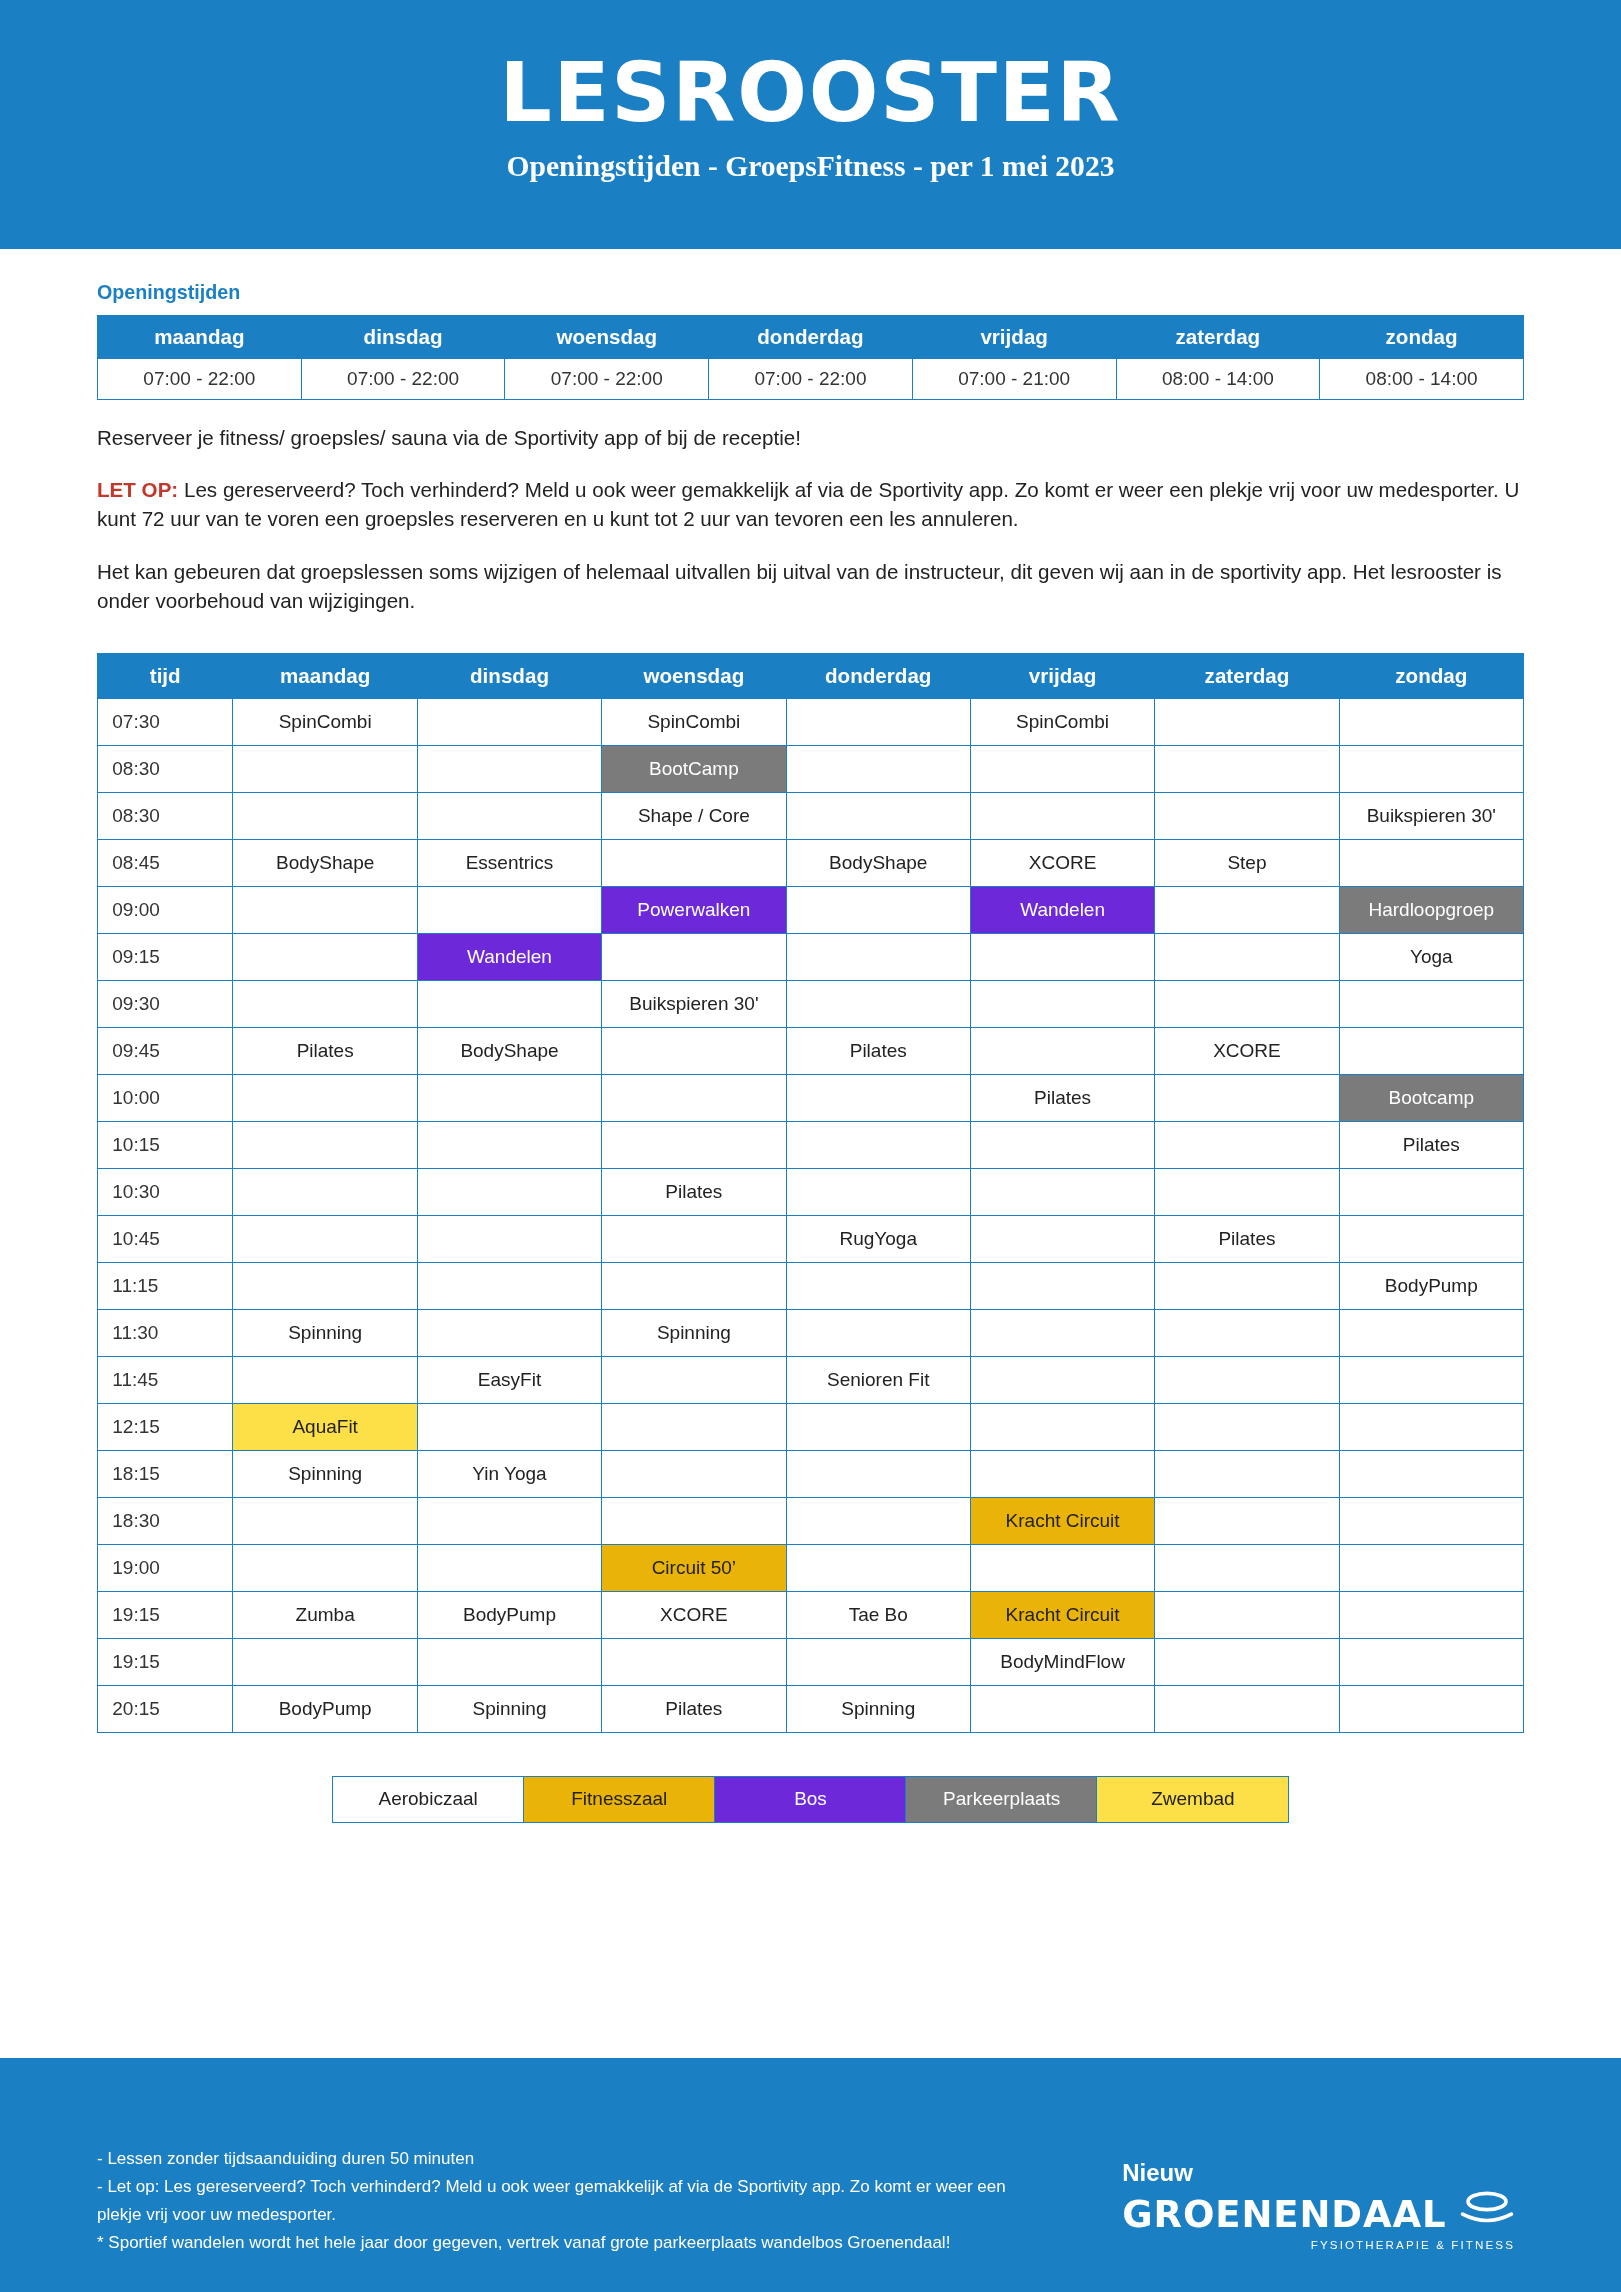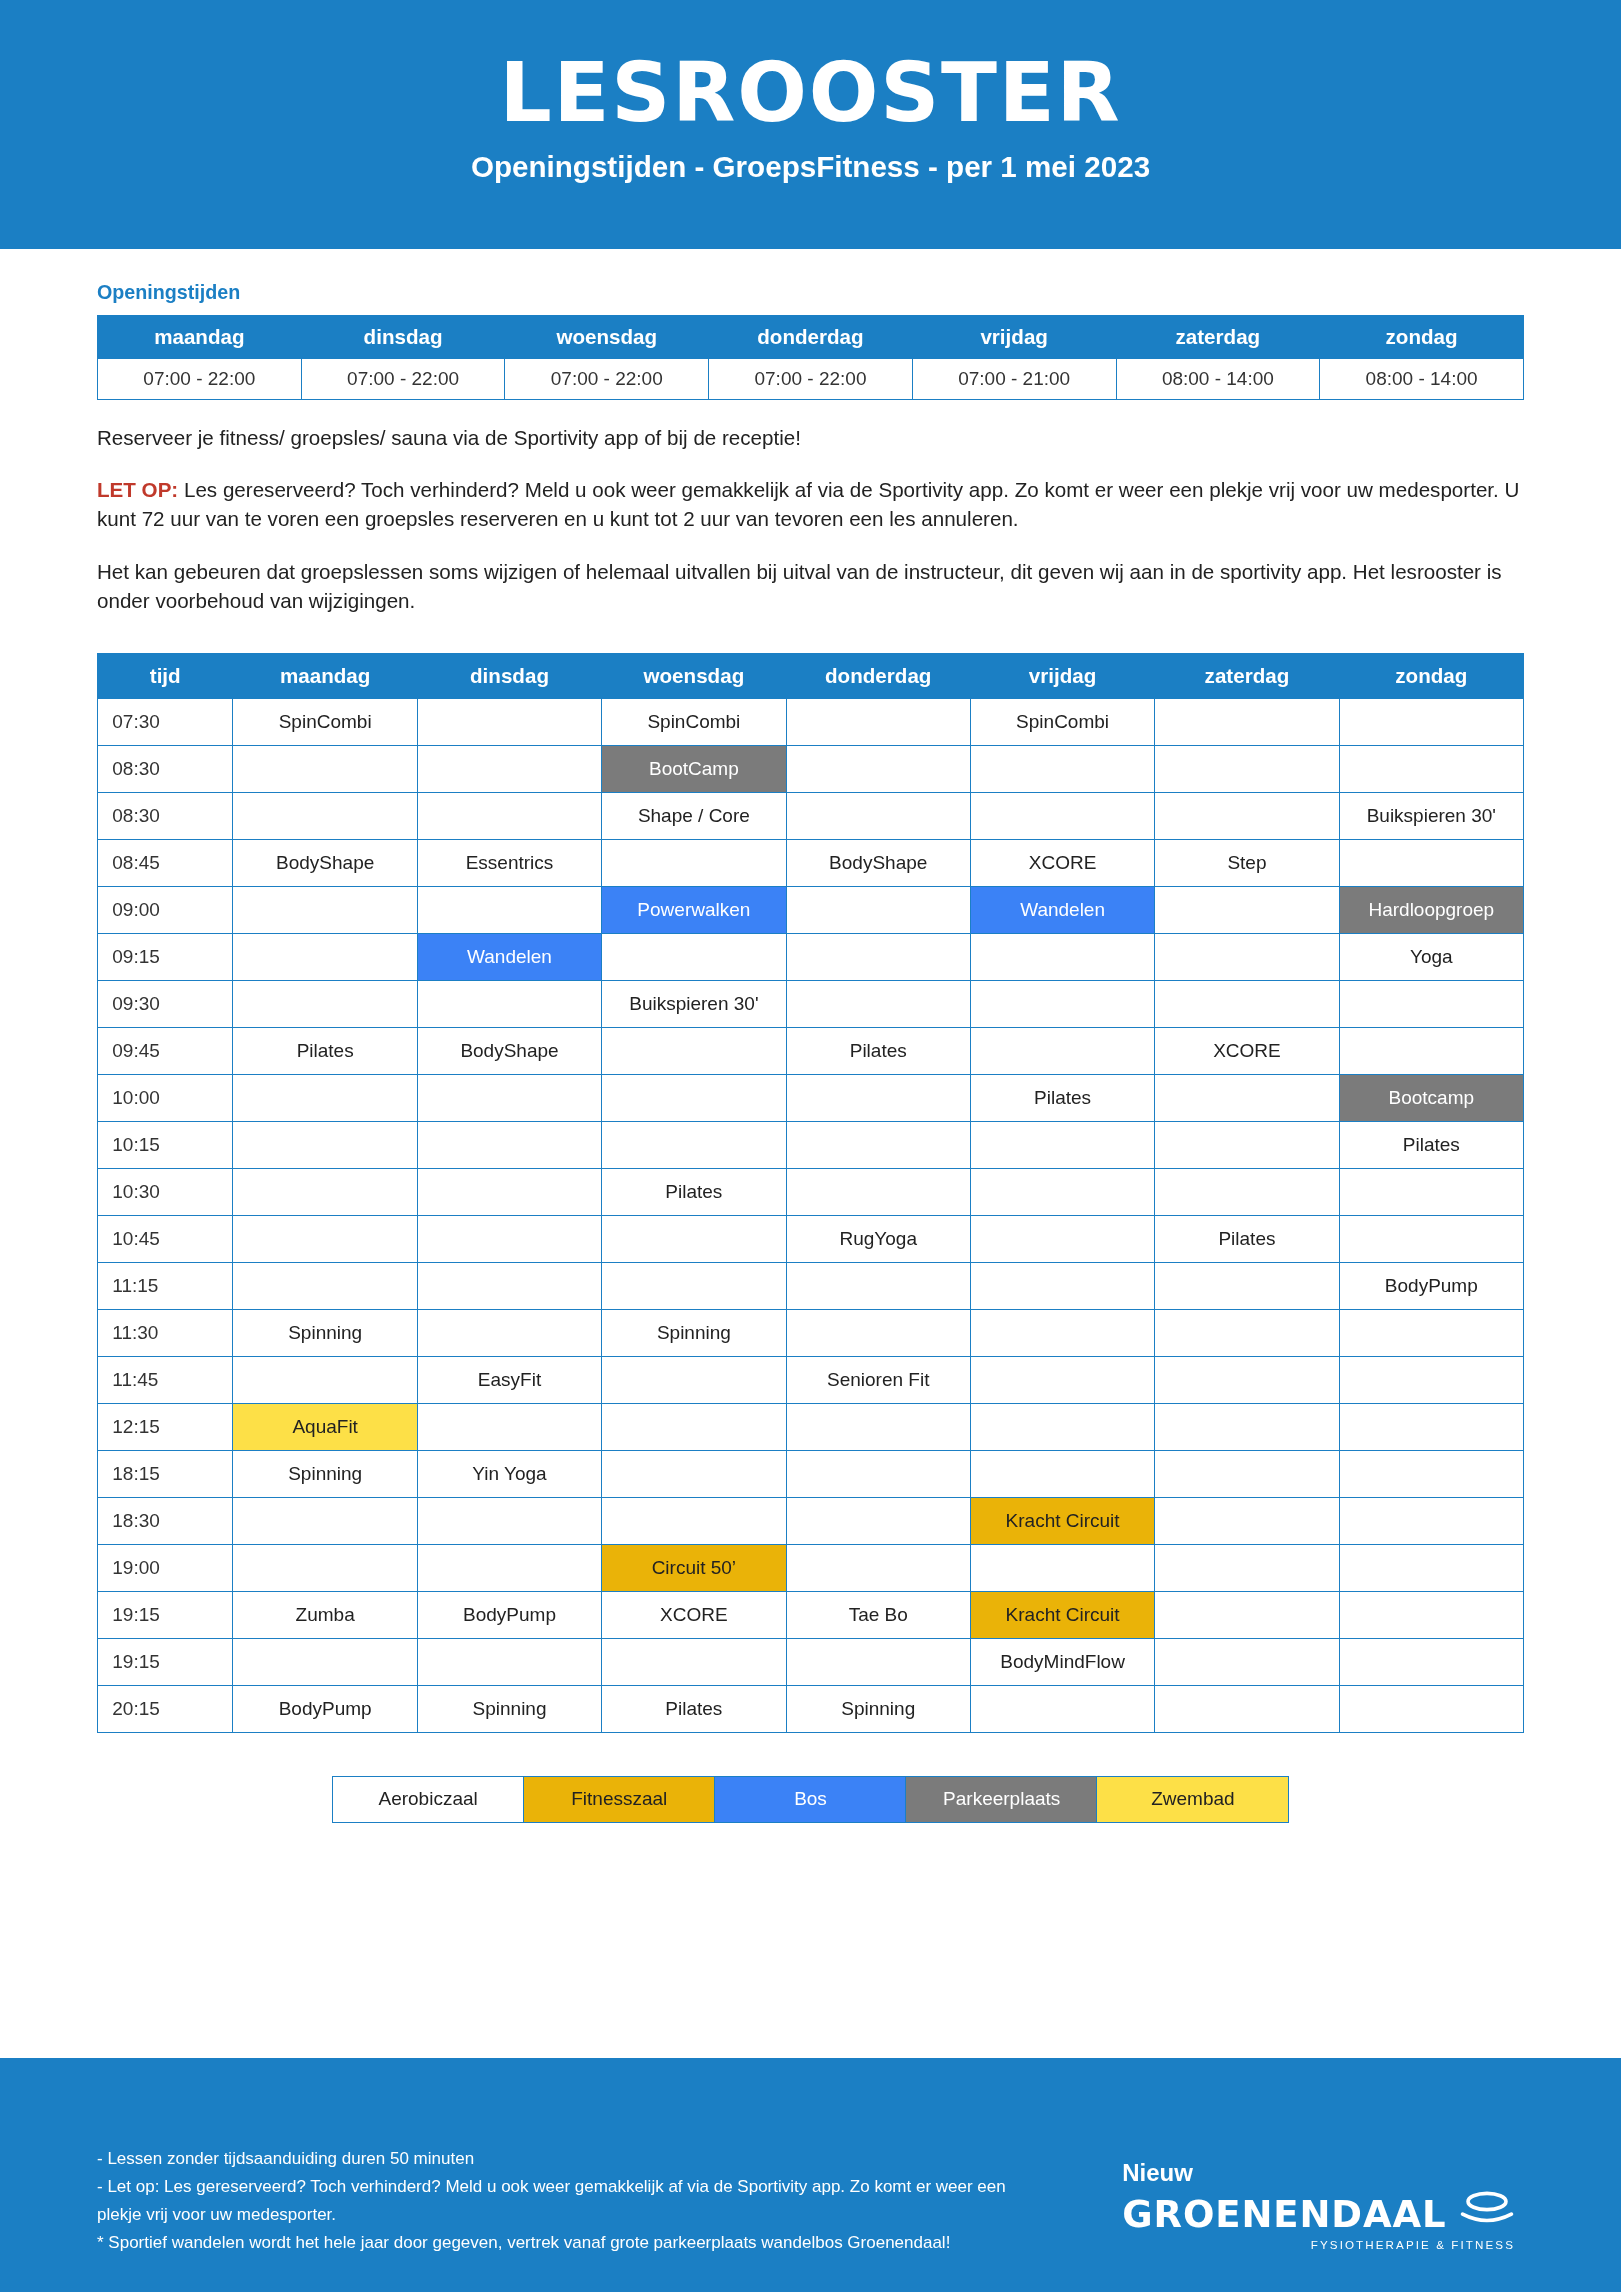--- a/index.html
+++ b/index.html
@@ -45,21 +45,21 @@
     font-weight: bold;
     color: #ffffff;
     line-height: 1.0;
     font-family: "DejaVu Sans", sans-serif;
   }
   .header h2 {
     margin: 16px 0 14px 0;
     font-size: 29.6px;
     font-weight: bold;
     color: #ffffff;
-    font-family: Liberation Sans, sans-serif;
+    font-family: Liberation Serif, serif;
   }
 
   
   .content {
     position: absolute;
     left: 97px;
     right: 97px;
     top: 0;
     padding-top: 32px;
   }
@@ -136,21 +136,21 @@
   .cellfill {
     display: flex;
     align-items: center;
     justify-content: center;
     height: 100%;
     width: 100%;
     font-size: 19px;
   }
   .loc-aerobiczaal { background: #ffffff; color: #222; }
   .loc-fitnesszaal { background: #eab308; color: #222; }
-  .loc-bos { background: #3b82f6; color: #ffffff; }
+  .loc-bos { background: #6d28d9; color: #ffffff; }
   .loc-parkeerplaats { background: #7b7b7b; color: #ffffff; }
   .loc-zwembad { background: #fde047; color: #222; }
 
   
   .legend {
     display: flex;
     justify-content: center;
     margin-top: 43px;
   }
   .legend-inner { display: flex; }

